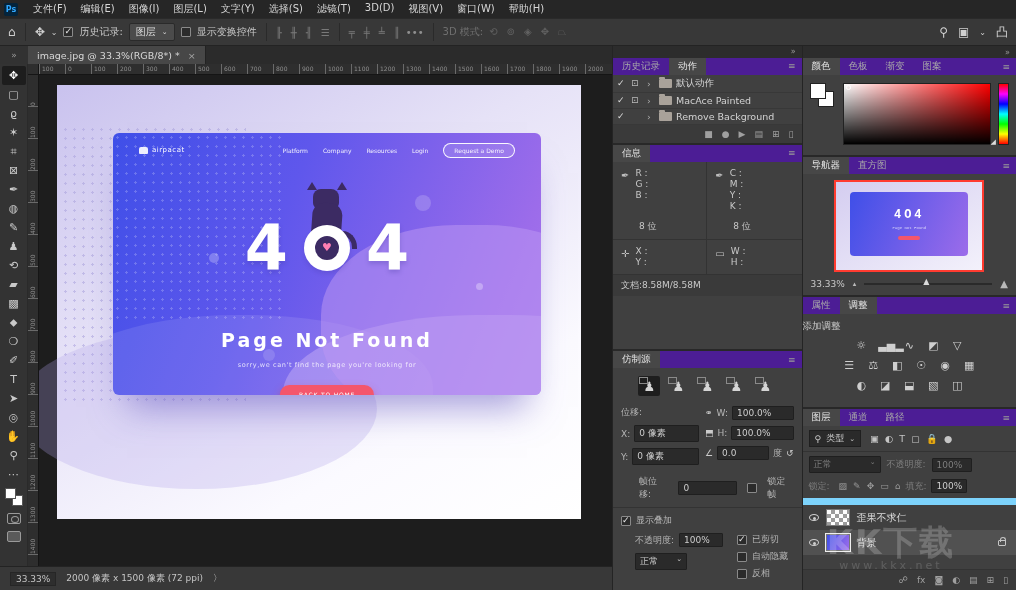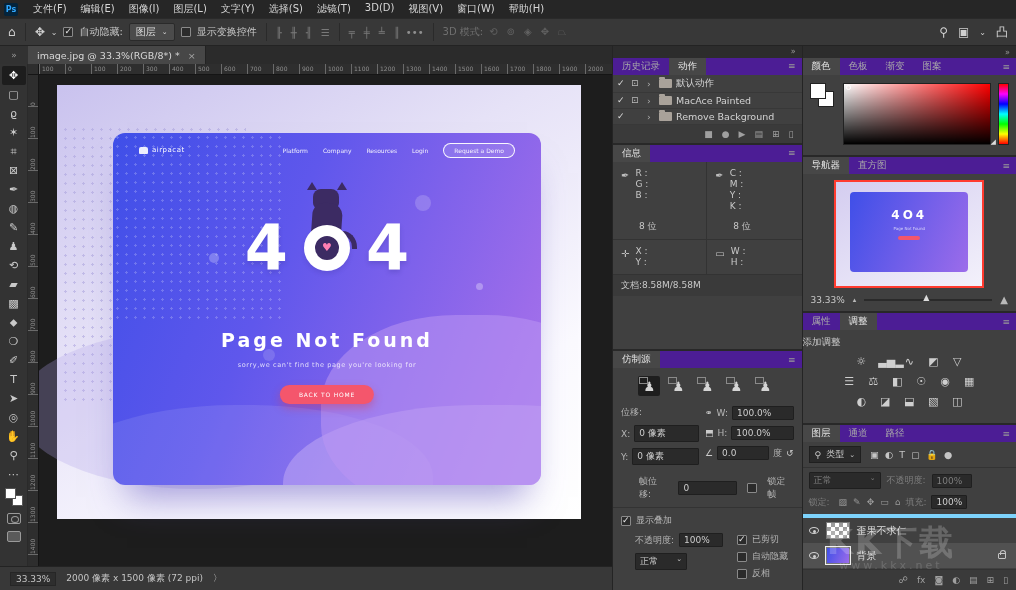--- a/index.html
+++ b/index.html
@@ -49,21 +49,21 @@
   .ruler-h span { width:26px; flex:0 0 26px; border-left:1px solid #6a6a6a; color:#8f8f8f; font-size:6px; padding-left:2px; line-height:10px; }
   .ruler-v { position:absolute; left:0; top:11px; bottom:0; width:11px; background:#2e2e2e; border-right:1px solid #151515; display:flex; flex-direction:column; overflow:hidden; }
   .ruler-v span { height:32px; flex:0 0 32px; border-top:1px solid #6a6a6a; color:#8f8f8f; font-size:6px; writing-mode:vertical-rl; transform:rotate(180deg); line-height:10px; }
   .ruler-corner { position:absolute; left:0; top:0; width:11px; height:11px; background:#2e2e2e; border-right:1px solid #151515; border-bottom:1px solid #151515; }
   .canvas { position:absolute; left:11px; top:11px; right:0; bottom:0; overflow:hidden; }
 
   
   .artboard { position:absolute; left:18px; top:10px; width:524px; height:434px; background:linear-gradient(150deg,#c9c2ee 0%,#e6e2f7 38%,#fbfaff 75%,#ffffff 100%); }
   .artboard::before { content:""; position:absolute; left:4px; top:40px; width:185px; height:280px; background-image:radial-gradient(#aaa2dd 1px, transparent 1.4px); background-size:9px 9px; opacity:.55; }
   .artboard::after { content:""; position:absolute; left:-40px; bottom:30px; width:360px; height:160px; background:rgba(176,162,233,.28); border-radius:50%; }
-  .card { position:absolute; left:56px; top:48px; width:428px; height:352px; border-radius:12px; overflow:hidden; background:linear-gradient(112deg,#3f4fe8 0%,#5f57ec 38%,#9c6cea 85%,#a877ec 100%); box-shadow:0 26px 34px -14px rgba(96,84,190,.55); z-index:1; }
+  .card { position:absolute; left:56px; top:48px; width:428px; height:262px; border-radius:6px; overflow:hidden; background:linear-gradient(112deg,#3f4fe8 0%,#5f57ec 38%,#9c6cea 85%,#a877ec 100%); box-shadow:0 26px 34px -14px rgba(96,84,190,.55); z-index:1; }
   .card .dotgrid { position:absolute; left:0; top:0; width:170px; height:190px; background-image:radial-gradient(rgba(255,255,255,.35) 1px, transparent 1.4px); background-size:9px 9px; opacity:.6; }
   .wave1 { position:absolute; left:-60px; bottom:-70px; width:380px; height:150px; background:rgba(255,255,255,.10); border-radius:48%; }
   .wave2 { position:absolute; left:170px; bottom:-90px; width:420px; height:170px; background:rgba(203,180,246,.45); border-radius:46%; }
   .wave3 { position:absolute; right:-80px; bottom:-30px; width:300px; height:200px; background:rgba(186,150,242,.55); border-radius:45%; }
   .site-header { position:absolute; left:0; top:0; right:0; height:34px; display:flex; align-items:center; padding:0 26px; z-index:3; }
   .site-logo { display:flex; align-items:center; gap:4px; color:#fff; font-size:7px; letter-spacing:.5px; }
   .site-logo .logo-ic { width:9px; height:7px; background:#fff; border-radius:2px 2px 1px 1px; opacity:.9; }
   .site-nav { margin-left:auto; display:flex; align-items:center; gap:15px; }
   .site-nav span { color:rgba(255,255,255,.9); font-size:6px; }
   .cta { border:1px solid rgba(255,255,255,.95); color:#fff; font-size:6px; padding:3px 10px; border-radius:9px; background:rgba(255,255,255,.12); }
@@ -141,21 +141,21 @@
   .swatchpair { position:relative; width:26px; height:26px; flex:0 0 26px; }
   .swatchpair .fg { position:absolute; left:0; top:0; width:16px; height:16px; background:#fff; border:1px solid #222; z-index:2; }
   .swatchpair .bg { position:absolute; left:8px; top:8px; width:16px; height:16px; background:#fff; border:1px solid #222; }
   .sat-field { flex:1; height:62px; position:relative; background:linear-gradient(to top, #000, rgba(0,0,0,0)), linear-gradient(to right, #fff, #f00); border:1px solid #222; }
   .sat-cursor { position:absolute; left:2px; top:1px; width:5px; height:5px; border:1px solid #fff; border-radius:50%; }
   .sat-marker { position:absolute; right:-6px; bottom:-2px; color:#ddd; font-size:7px; }
   .hue-bar { width:11px; height:62px; background:linear-gradient(to bottom,#f00,#f0f,#00f,#0ff,#0f0,#ff0,#f00); border:1px solid #222; }
 
   
   .nav-body { padding:6px 16px 4px; display:flex; justify-content:center; }
-  .nav-thumb { width:150px; height:108px; background:linear-gradient(150deg,#d4cdf0,#f3f1fb); border:2px solid #ff3b30; position:relative; overflow:hidden; }
+  .nav-thumb { width:150px; height:92px; background:linear-gradient(150deg,#d4cdf0,#f3f1fb); border:2px solid #ff3b30; position:relative; overflow:hidden;font-family:Liberation Mono, monospace; }
   .nav-card { position:absolute; left:14px; top:10px; right:14px; bottom:14px; border-radius:4px; background:linear-gradient(112deg,#3f4fe8,#9c6cea); }
   .nav-404 { position:absolute; left:0; top:16px; width:100%; text-align:center; color:#fff; font-weight:800; font-size:12px; letter-spacing:3px; }
   .nav-sub { position:absolute; left:0; top:34px; width:100%; text-align:center; color:rgba(255,255,255,.7); font-size:4px; }
   .nav-btn { position:absolute; left:50%; top:44px; transform:translateX(-50%); width:22px; height:4px; border-radius:2px; background:#f4566c; }
   .nav-foot { display:flex; align-items:center; gap:8px; padding:2px 8px 6px; font-size:9px; color:#c9c9c9; }
   .nav-track { flex:1; height:2px; background:#2a2a2a; position:relative; }
   .nav-thumbtri { position:absolute; left:46%; top:-6px; color:#dcdcdc; font-size:8px; }
   .mt-small { font-size:7px; color:#b9b9b9; }
   .mt-big { font-size:10px; color:#b9b9b9; }
 
@@ -164,21 +164,21 @@
   .adj-label { color:#c9c9c9; font-size:9.5px; margin:2px 0 6px; }
   .adj-row { display:flex; justify-content:center; gap:10px; margin-bottom:7px; color:#cfcfcf; font-size:11px; }
   .adj-row span { width:14px; text-align:center; }
 
   
   .lay-filter { display:flex; align-items:center; gap:5px; padding:4px 6px; border-bottom:1px solid #333; }
   .lay-filter .fsel { display:flex; align-items:center; gap:5px; background:#2a2a2a; border:1px solid #1f1f1f; padding:1px 5px; font-size:9px; color:#ccc; }
   .lf-icons { display:flex; gap:6px; margin-left:4px; color:#c5c5c5; font-size:9.5px; }
   .lay-blend { display:flex; align-items:center; gap:6px; padding:4px 6px; font-size:9px; color:#7d7d7d; }
   .lay-blend .field { color:#7d7d7d; }
-  .lay-lock { display:flex; align-items:center; gap:5px; padding:2px 6px 5px; font-size:9px; color:#7d7d7d; border-bottom:4px solid #7dd3fc; }
+  .lay-lock { display:flex; align-items:center; gap:5px; padding:2px 6px 5px; font-size:9px; color:#7d7d7d; border-bottom:7px solid #7dd3fc; }
   .lay-lock .lk { color:#9a9a9a; font-size:9px; }
   .layer-row { display:flex; align-items:center; gap:7px; padding:4px 6px; font-size:10px; color:#ddd; }
   .layer-row.selected { background:#515151; }
   .eye { width:10px; height:7px; border:1px solid #cfcfcf; border-radius:50%; position:relative; flex:0 0 10px; }
   .eye::after { content:""; position:absolute; left:3px; top:1.5px; width:3px; height:3px; background:#cfcfcf; border-radius:50%; }
   .thumb { width:24px; height:17px; border:1px solid #777; flex:0 0 24px; }
   .thumb.checker { background:repeating-conic-gradient(#9b9b9b 0% 25%, #fdfdfd 0% 50%) 0 0/8px 8px; }
   .thumb.art { background:linear-gradient(112deg,#3f4fe8,#9c6cea); outline:1px solid #eee; }
   .padlock { width:8px; height:6px; border:1px solid #c5c5c5; border-radius:1px; position:relative; margin-left:auto; margin-right:4px; }
   .padlock::before { content:""; position:absolute; left:1px; top:-4px; width:4px; height:4px; border:1px solid #c5c5c5; border-bottom:none; border-radius:3px 3px 0 0; }
@@ -211,21 +211,21 @@
         <span class="menu-item">帮助(H)</span>
       </div>
   </div>
 
   <div class="optionsbar">
     <span class="ob-icon">⌂</span>
     <span class="ob-sep"></span>
     <span class="ob-icon">✥</span>
     <span class="ob-icon" style="font-size:8px">⌄</span>
     <span class="cb checked"></span>
-    <span class="ob-label">自动隐藏:</span>
+    <span class="ob-label">历史记录:</span>
     <span class="ob-select">
       <span>图层</span>
       <span style="font-size:7px">⌄</span>
     </span>
     <span class="cb"></span>
     <span class="ob-label">显示变换控件</span>
     <span class="ob-sep"></span>
     <div class="grp">
 
     <span>╟</span>

